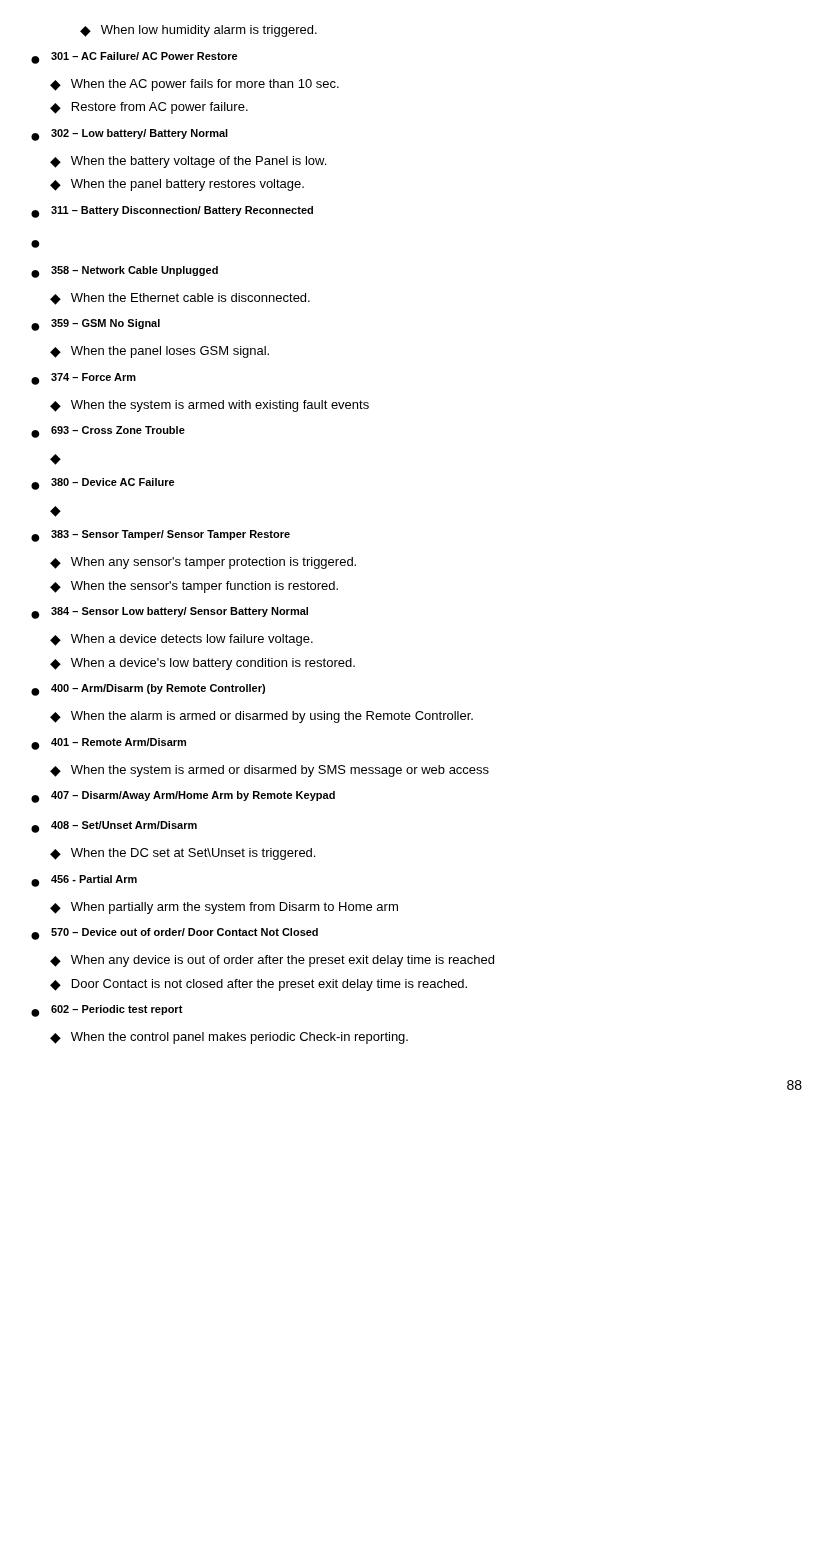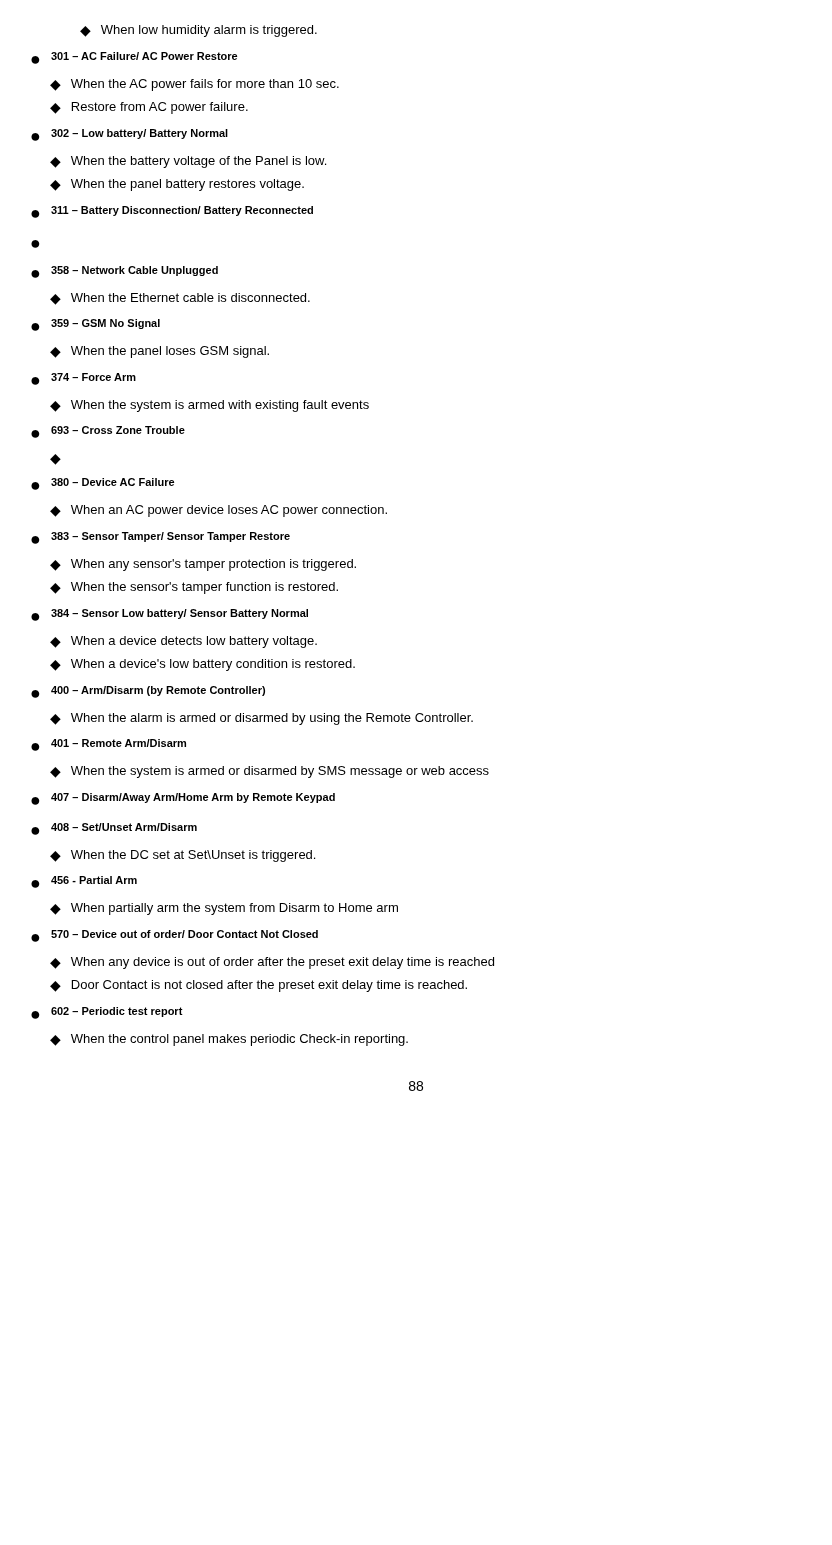--- a/index.html
+++ b/index.html
@@ -49,21 +49,21 @@
       line-height: 1.5;
     }
     .sub-item {
       margin-bottom: 4px;
     }
     .main-item {
       margin-bottom: 4px;
       margin-top: 8px;
     }
     .page-number {
-      text-align: center;
+      text-align: right;
       margin-top: 30px;
       font-size: 14px;
     }
     .intro-item {
       display: flex;
       align-items: flex-start;
       margin-bottom: 6px;
       margin-left: 30px;
     }
   </style>
@@ -139,41 +139,40 @@
       </div>
       <div class="bullet-item sub-item">
         <span class="bullet-diamond">◆</span>
       </div>
       <div class="bullet-item main-item">
         <span class="bullet-circle">●</span>
         <span class="item-text-bold">380 – Device AC Failure</span>
       </div>
       <div class="bullet-item sub-item">
         <span class="bullet-diamond">◆</span>
-        <span class="item-text">When an AC power device loses AC power connection.</span>
       </div>
       <div class="bullet-item main-item">
         <span class="bullet-circle">●</span>
         <span class="item-text-bold">383 – Sensor Tamper/ Sensor Tamper Restore</span>
       </div>
       <div class="bullet-item sub-item">
         <span class="bullet-diamond">◆</span>
         <span class="item-text">When any sensor's tamper protection is triggered.</span>
       </div>
       <div class="bullet-item sub-item">
         <span class="bullet-diamond">◆</span>
         <span class="item-text">When the sensor's tamper function is restored.</span>
       </div>
       <div class="bullet-item main-item">
         <span class="bullet-circle">●</span>
         <span class="item-text-bold">384 – Sensor Low battery/ Sensor Battery Normal</span>
       </div>
       <div class="bullet-item sub-item">
         <span class="bullet-diamond">◆</span>
-        <span class="item-text">When a device detects low battery voltage.</span>
+        <span class="item-text">When a device detects low failure voltage.</span>
       </div>
       <div class="bullet-item sub-item">
         <span class="bullet-diamond">◆</span>
         <span class="item-text">When a device's low battery condition is restored.</span>
       </div>
       <div class="bullet-item main-item">
         <span class="bullet-circle">●</span>
         <span class="item-text-bold">400 – Arm/Disarm (by Remote Controller)</span>
       </div>
       <div class="bullet-item sub-item">

